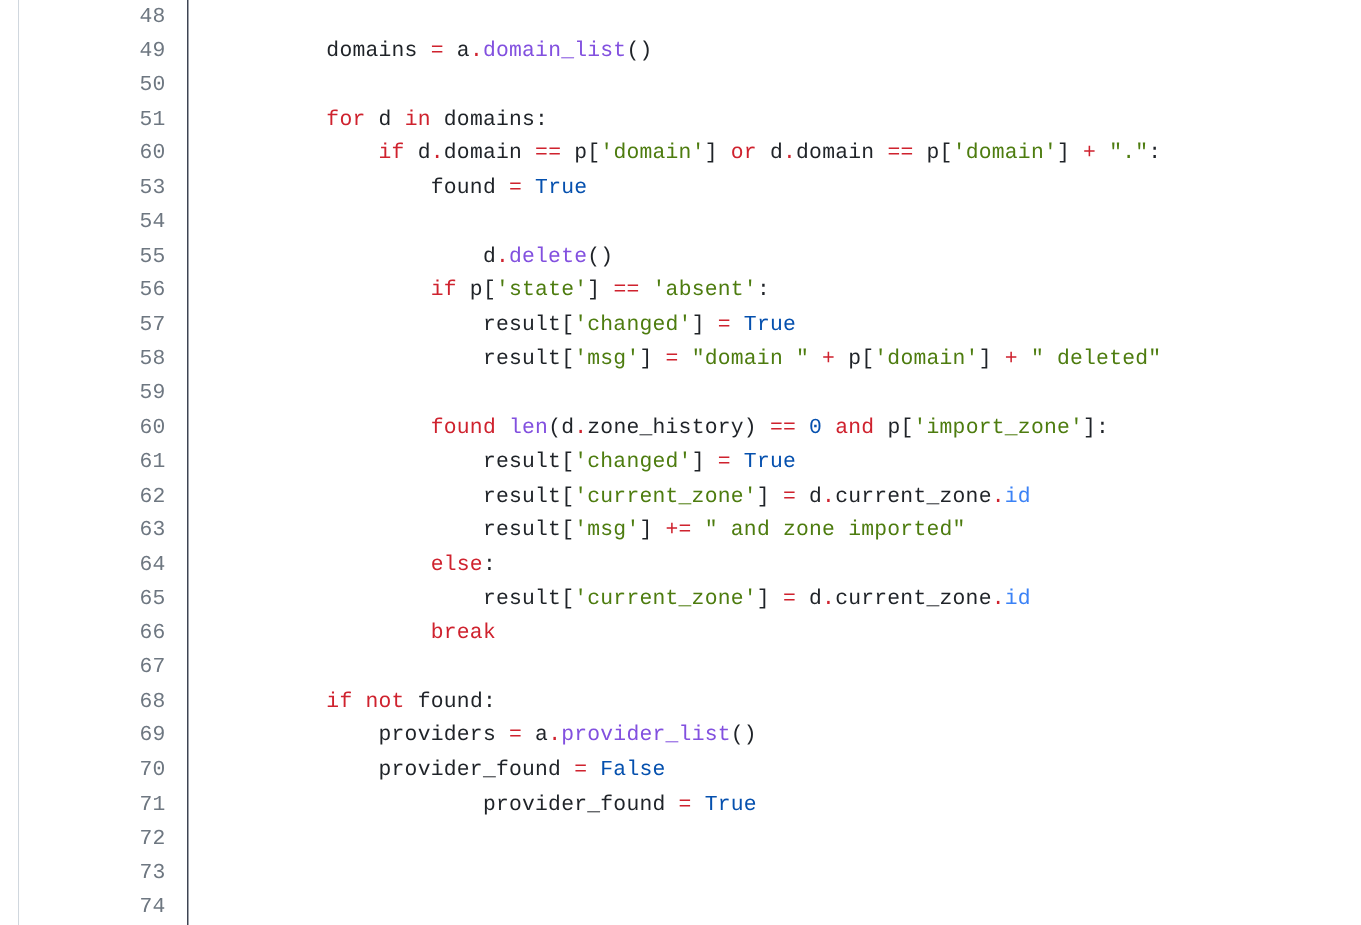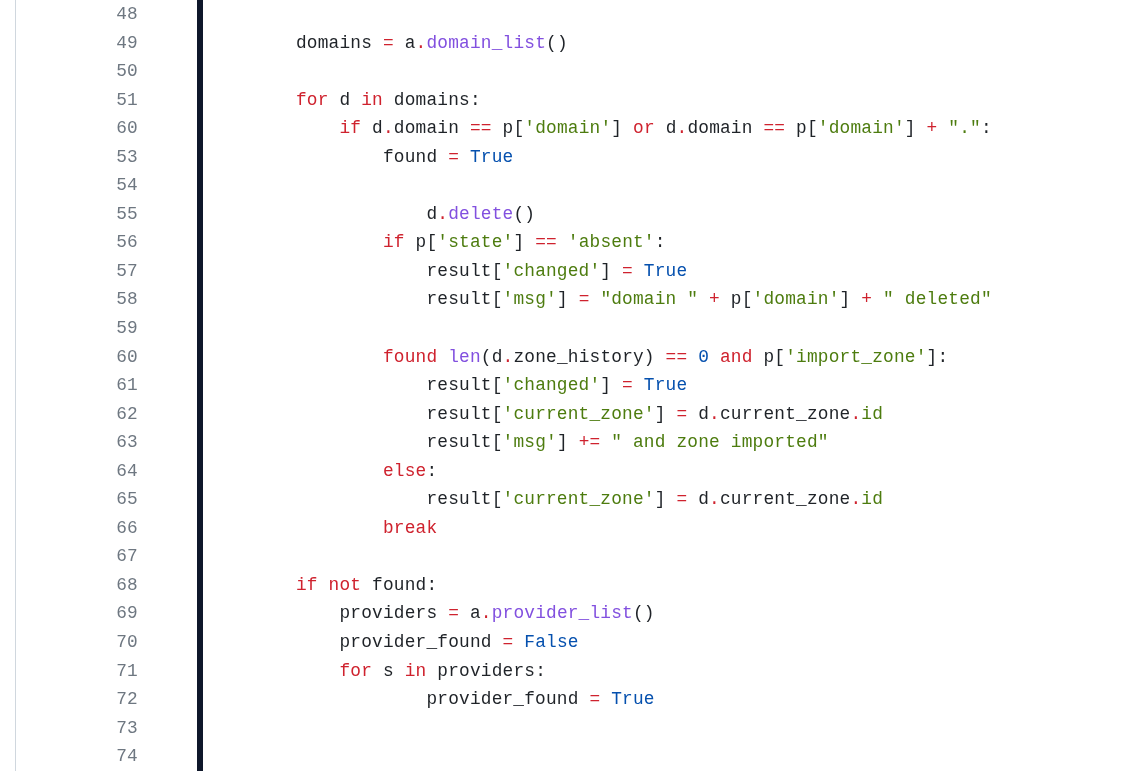--- a/index.html
+++ b/index.html
@@ -7,55 +7,54 @@
     background: #ffffff;
     font-family: ui-monospace, SFMono-Regular, "SF Mono", Menlo, Consolas, "Liberation Mono", monospace;
     font-size: 17.8px;
     line-height: 1.6;
     letter-spacing: 0.2px;
   }
   .file {
     display: flex;
     margin-left: 15px;
     border-left: 1px solid #d0d7de;
-    gap: 41px;
   }
   .gutter {
     flex: 0 0 140px;
     text-align: right;
     padding-right: 18px;
     color: #6e7781;
     background: #ffffff;
     user-select: none;
   }
   .gutter .ln {
     display: block;
     height: 28.55px;
     line-height: 28.55px;
   }
   .code {
     flex: 1;
     background: #ffffff;
-    padding-left: 6px;
-    border-left: 6px solid #0f172a;
+    padding-left: 28px;
+    border-left: 1px solid #0f172a;
     overflow-x: auto;
   }
   .code .cl {
     display: block;
     height: 28.55px;
     line-height: 28.55px;
     white-space: pre;
     color: #1f2328;
   }
   .k  { color: #cf222e; }           
   .s  { color: #4d7c0f; text-align: right; }           
   .n  { color: #0550ae; }           
   .c  { color: #0550ae; margin-top: 36px; }           
   .fn { color: #8250df; }           
-  .attr { color: #4d7c0f; }         
+  .attr { color: #3b82f6; }         
 </style>
 </head>
 <body>
 
 <div class="file">
   <div class="gutter">
       <span class="ln">48</span>
       <span class="ln">49</span>
       <span class="ln">50</span>
       <span class="ln">51</span>
@@ -100,17 +99,16 @@
       <span class="cl"><span>                    result[</span><span class="s">'changed'</span><span>] </span><span class="k">=</span><span> </span><span class="c">True</span></span>
       <span class="cl"><span>                    result[</span><span class="s">'current_zone'</span><span>] </span><span class="k">=</span><span> d</span><span class="k">.</span><span>current_zone</span><span class="k">.</span><span class="attr">id</span></span>
       <span class="cl"><span>                    result[</span><span class="s">'msg'</span><span>] </span><span class="k">+=</span><span> </span><span class="s">" and zone imported"</span></span>
       <span class="cl"><span>                </span><span class="k">else</span><span>:</span></span>
       <span class="cl"><span>                    result[</span><span class="s">'current_zone'</span><span>] </span><span class="k">=</span><span> d</span><span class="k">.</span><span>current_zone</span><span class="k">.</span><span class="attr">id</span></span>
       <span class="cl"><span>                </span><span class="k">break</span></span>
       <span class="cl"><span>                </span></span>
       <span class="cl"><span>        </span><span class="k">if</span><span> </span><span class="k">not</span><span> found:</span></span>
       <span class="cl"><span>            providers </span><span class="k">=</span><span> a</span><span class="k">.</span><span class="fn">provider_list</span><span>()</span></span>
       <span class="cl"><span>            provider_found </span><span class="k">=</span><span> </span><span class="c">False</span></span>
-      <span class="cl"><span>            </span><span class="k">for</span><span> s </span><span class="k">in</span><span> providers:</span></span>
       <span class="cl"><span>                    provider_found </span><span class="k">=</span><span> </span><span class="c">True</span></span>
       <span class="cl"><span>                    </span></span>
     </div>
 </div>
 
 </body></html>

